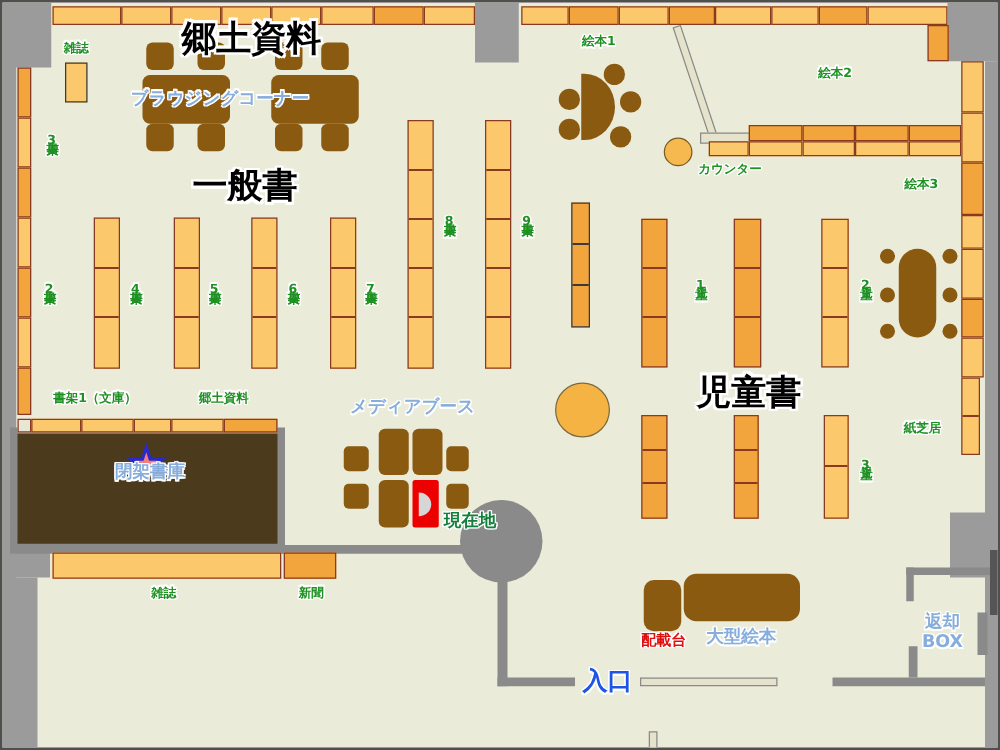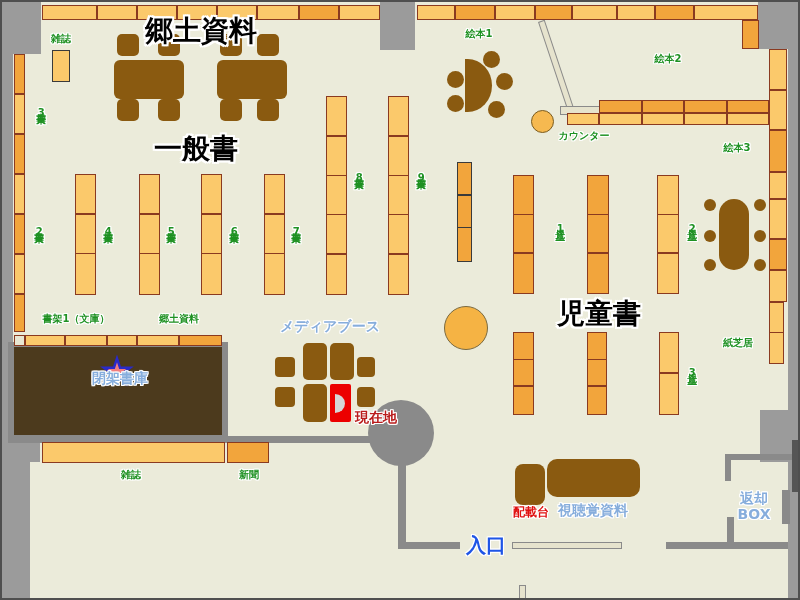--- a/index.html
+++ b/index.html
@@ -17,21 +17,21 @@
   .tone-b{background-color:#E9E7D3}
   .furn{background:#8A5A10;border-radius:4px}
   .circ{border-radius:50%}
   .lab{position:absolute;transform:translate(-50%,-50%);font-weight:bold;white-space:nowrap;line-height:1.15;
        text-shadow:1px 0 0 #fff,-1px 0 0 #fff,0 1px 0 #fff,0 -1px 0 #fff,1px 1px 0 #fff,-1px -1px 0 #fff,1px -1px 0 #fff,-1px 1px 0 #fff}
   .lab.vert{writing-mode:vertical-rl;text-orientation:upright;letter-spacing:1px}
   .st-green{color:#1E9122;font-size:10px}
   .st-area{color:#000000;font-size:28px;text-shadow:2px 0 0 #fff,-2px 0 0 #fff,0 2px 0 #fff,0 -2px 0 #fff,2px 2px 0 #fff,-2px -2px 0 #fff,2px -2px 0 #fff,-2px 2px 0 #fff}
   .st-lblue{color:#86ADDC;font-size:14px}
   .st-blue{color:#1F55E6;font-size:20px}
-  .st-red{color:#b91c1c;font-size:14px}
+  .st-red{color:#15803d;font-size:14px}
   .st-redsm{color:#E01010;font-size:12px}
   .star{position:absolute;transform:translate(-50%,-50%);font-size:34px;color:#F27E7E;
         -webkit-text-stroke:2.5px #2A2AC8;text-shadow:0 0 1px #2A2AC8}
   .redcell{position:absolute;background:#EC0000;border-radius:2px}
   .halfmoon{position:absolute;background:#D6D6D6;border-radius:0 100% 100% 0 / 0 50% 50% 0}
 </style>
 </head>
 <body>
 
 <div class="map" id="map">
@@ -155,20 +155,21 @@
     <div class="abs furn" style="left: 301px; top: 382px; width: 24px; height: 38px; border-radius: 5px;"></div>
     <div class="abs furn" style="left: 355px; top: 355px; width: 18px; height: 20px; border-radius: 4px;"></div>
     <div class="abs furn" style="left: 355px; top: 385px; width: 18px; height: 20px; border-radius: 4px;"></div>
     <div class="abs furn" style="left: 513px; top: 462px; width: 30px; height: 41px; border-radius: 8px;"></div>
     <div class="abs furn" style="left: 545px; top: 457px; width: 93px; height: 38px; border-radius: 10px;"></div>
     <div class="abs redcell" style="left: 328px; top: 382px; width: 21px; height: 38px;"></div>
     <div class="abs halfmoon" style="left: 333px; top: 392px; width: 10px; height: 19px;"></div>
     <div class="abs star" style="left: 115px; top: 369px;">★</div>
     <div class="abs lab st-green" style="left: 59px; top: 37px;">雑誌</div>
     <div class="abs lab st-area" style="left: 199px; top: 29px;">郷土資料</div>
+    <div class="abs lab st-lblue" style="left: 174px; top: 77px;">ブラウジングコーナー</div>
     <div class="abs lab st-area" style="left: 194px; top: 147px;">一般書</div>
     <div class="abs lab st-green" style="left: 477px; top: 32px;">絵本1</div>
     <div class="abs lab st-green" style="left: 666px; top: 57px;">絵本2</div>
     <div class="abs lab st-green" style="left: 735px; top: 146px;">絵本3</div>
     <div class="abs lab st-green" style="left: 582px; top: 134px;">カウンター</div>
     <div class="abs lab st-green vert" style="left: 39px; top: 110px;">書架3</div>
     <div class="abs lab st-green vert" style="left: 37px; top: 229px;">書架2</div>
     <div class="abs lab st-green vert" style="left: 106px; top: 229px;">書架4</div>
     <div class="abs lab st-green vert" style="left: 169px; top: 229px;">書架5</div>
     <div class="abs lab st-green vert" style="left: 232px; top: 229px;">書架6</div>
@@ -181,16 +182,16 @@
     <div class="abs lab st-area" style="left: 597px; top: 312px;">児童書</div>
     <div class="abs lab st-green" style="left: 736px; top: 341px;">紙芝居</div>
     <div class="abs lab st-green" style="left: 74px; top: 317px;">書架1（文庫）</div>
     <div class="abs lab st-green" style="left: 177px; top: 317px;">郷土資料</div>
     <div class="abs lab st-lblue" style="left: 328px; top: 324px;">メディアブース</div>
     <div class="abs lab st-lblue" style="left: 118px; top: 376px;">閉架書庫</div>
     <div class="abs lab st-red" style="left: 374px; top: 415px;">現在地</div>
     <div class="abs lab st-green" style="left: 129px; top: 473px;">雑誌</div>
     <div class="abs lab st-green" style="left: 247px; top: 473px;">新聞</div>
     <div class="abs lab st-redsm" style="left: 529px; top: 511px;">配載台</div>
-    <div class="abs lab st-lblue" style="left: 591px; top: 508px;">視聴覚資料</div>
+    <div class="abs lab st-lblue" style="left: 591px; top: 508px;">大型絵本</div>
     <div class="abs lab st-lblue" style="left: 752px; top: 504px; width: 52px; white-space: normal; text-align: center;">返却BOX</div>
     <div class="abs lab st-blue" style="left: 484px; top: 543px;">入口</div>
   </div>
 
 </body></html>

